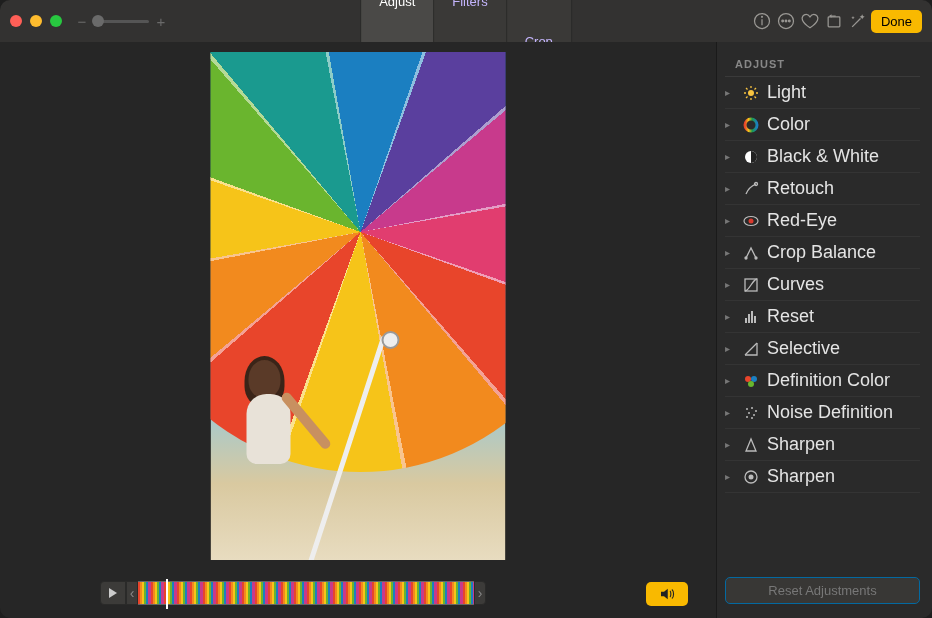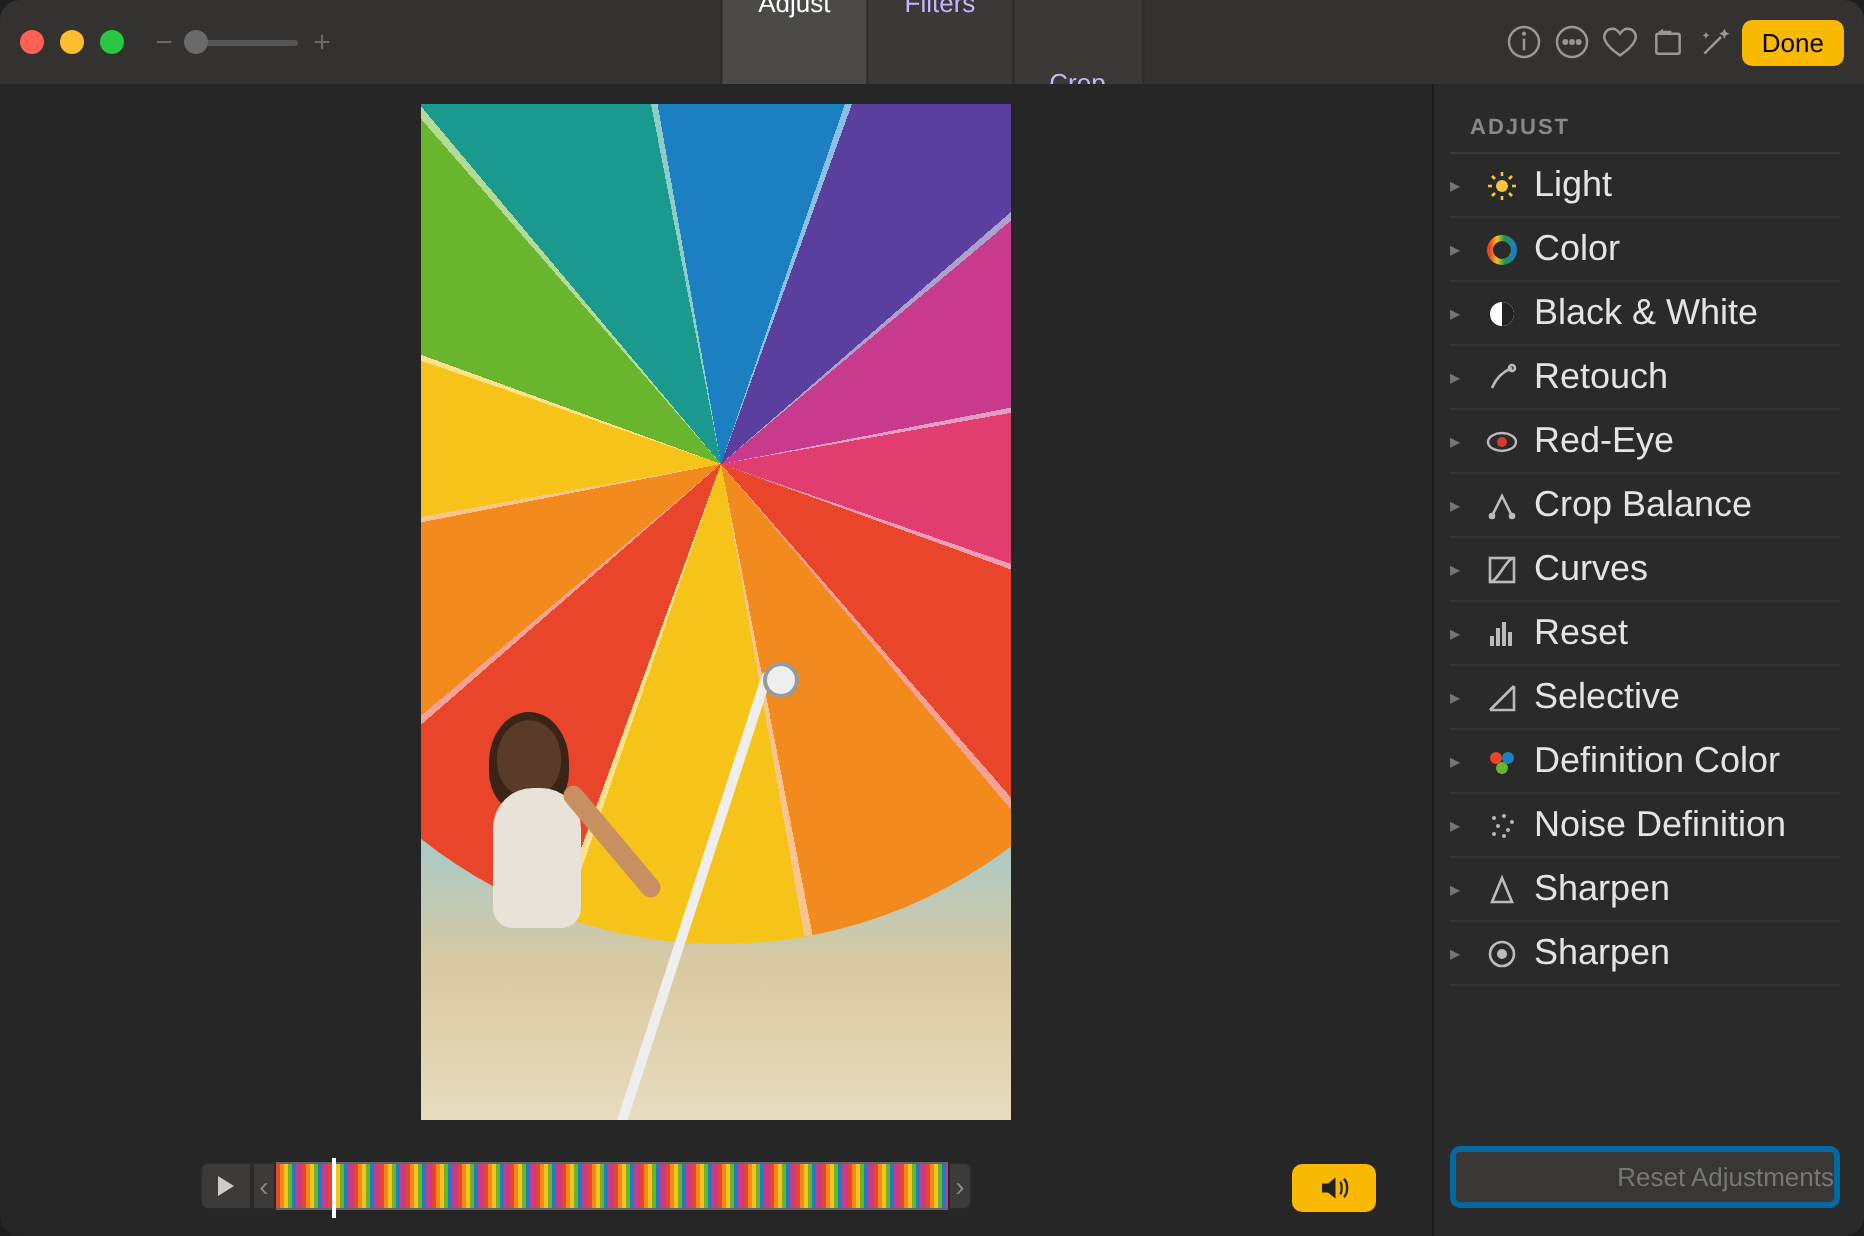--- a/index.html
+++ b/index.html
@@ -93,22 +93,22 @@
     width:216px; background:#2a2a2a; border-left:1px solid #1a1a1a;
     display:flex; flex-direction:column; padding:12px 12px 14px 8px;
   }
   .sidebar-title{font-size:11px;letter-spacing:1px;color:#888;padding:4px 0 6px 10px;font-weight:600;border-bottom:1px solid #3a3a3a;}
   .adj-list{flex:1;overflow:auto;}
   .adj-row{display:flex;align-items:center;gap:8px;padding:5px 2px 5px 0;border-bottom:1px solid #343434;cursor:pointer;}
   .adj-row .chev{width:10px;color:#777;font-size:10px;}
   .adj-row .aicon{width:16px;height:16px;display:flex;align-items:center;justify-content:center;}
   .adj-row .label{color:#e4e4e4;font-size:18px;}
   .reset-btn{
-    margin-top:auto; background:#383735; color:#777; border:3px solid #0369a1;
-    border-radius:5px; padding:5px 0; font-size:13px; text-align:right;
+    margin-top:auto; background:#383735; color:#777; border:1px solid #0369a1;
+    border-radius:5px; padding:5px 0; font-size:13px; text-align:center;
   }
 </style>
 </head>
 <body>
 
 <div class="toolbar">
   <div class="traffic">
     <div class="dot red"></div>
     <div class="dot yellow"></div>
     <div class="dot green"></div>

